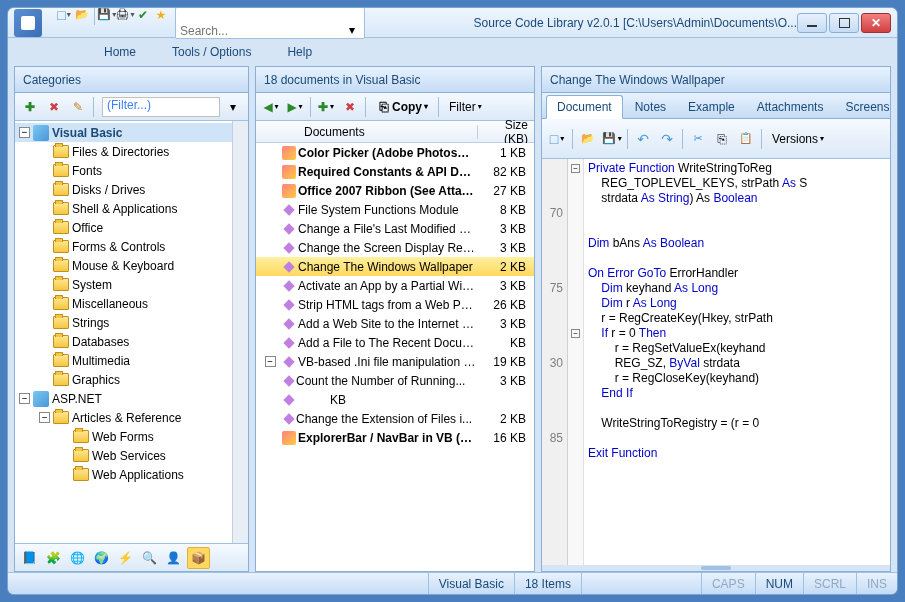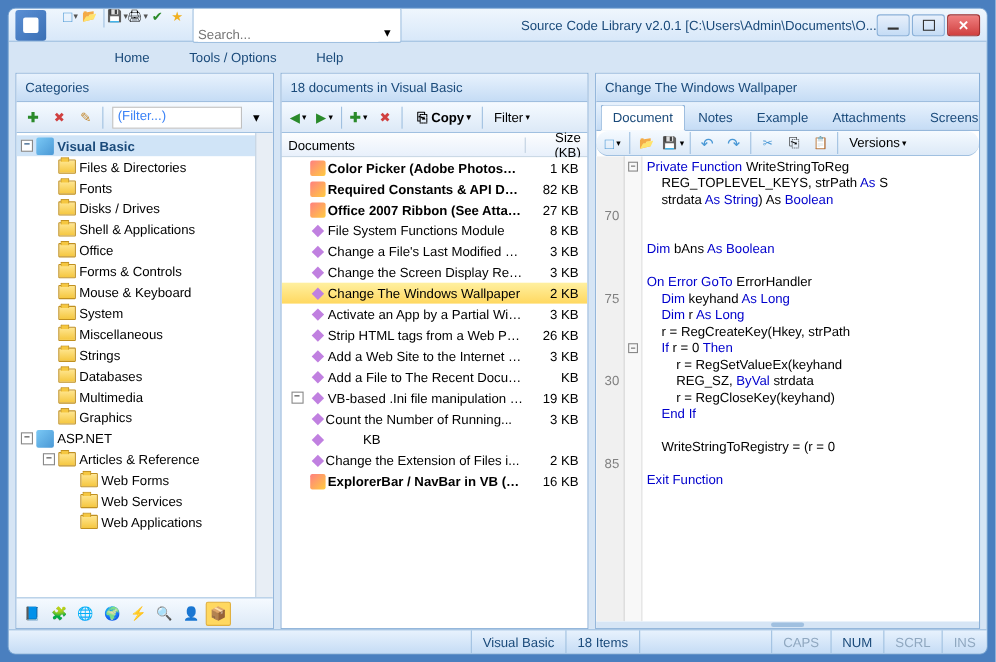--- a/index.html
+++ b/index.html
@@ -51,42 +51,42 @@
 .root-icon { width: 16px; height: 16px; background: linear-gradient(135deg, #7ac8f5, #4a98d5); border-radius: 2px; }
 
 .bottom-toolbar { height: 28px; background: linear-gradient(to bottom, #f5faff, #dce9f7); border-top: 1px solid #a0c0e0; display: flex; align-items: center; padding: 0 4px; gap: 2px; }
 
 
 .documents { flex: 0 0 280px; }
 .copy-btn { display: flex; align-items: center; padding: 0 6px; font-weight: bold; }
 .filter-btn { display: flex; align-items: center; padding: 0 6px; }
 
 .doc-header { height: 22px; background: linear-gradient(to bottom, #fcfdfe, #e8f0fb); border-bottom: 1px solid #c0d0e0; display: flex; align-items: center; }
-.doc-header-col1 { flex: 1; padding: 0 6px; border-right: 1px solid #c0d0e0; }
+.doc-header-col1 { flex: 1; padding: 0 6px; border-right: 1px solid #c0d0e0; margin-left: 42px; }
 .doc-header-col2 { flex: 0 0 56px; text-align: right; padding: 0 6px; }
 
 .doc-list { flex: 1; overflow: auto; background: #fff; }
 .doc-row { display: flex; align-items: center; height: 19px; padding: 0 2px; cursor: pointer; }
 .doc-row.selected { background: linear-gradient(to bottom, #fff0a0, #ffd860); }
 .doc-prefix { width: 24px; display: flex; align-items: center; justify-content: center; }
 .doc-icon { width: 14px; height: 14px; display: flex; align-items: center; justify-content: center; }
 .doc-icon.diamond::before { content: ''; width: 8px; height: 8px; background: #c080e0; transform: rotate(45deg); }
 .doc-icon.special { background: linear-gradient(135deg, #ff8080, #ffcc40); border-radius: 2px; }
 .doc-name { flex: 1; overflow: hidden; text-overflow: ellipsis; white-space: nowrap; padding-left: 2px; }
 .doc-row.bold .doc-name { font-weight: bold; }
 .doc-size { flex: 0 0 56px; text-align: right; padding-right: 6px; }
 .doc-toggle { width: 11px; height: 11px; border: 1px solid #888; display: flex; align-items: center; justify-content: center; font-size: 9px; line-height: 1; background: #fff; font-family: monospace; }
 
 
 .codepanel { flex: 1; }
 .tabstrip { height: 26px; display: flex; align-items: flex-end; background: linear-gradient(to bottom, #e8f2fd, #c5dcf5); padding: 0 4px; gap: 2px; border-bottom: 1px solid #8ab0d8; }
 .tab { padding: 4px 10px; color: #1a4a7a; cursor: pointer; border-radius: 3px 3px 0 0; }
 .tab.active { background: #fff; border: 1px solid #8ab0d8; border-bottom: 1px solid #fff; margin-bottom: -1px; }
 
-.code-toolbar { height: 23px; background: linear-gradient(to bottom, #f5faff, #dce9f7); border-bottom: 1px solid #a0c0e0; display: flex; align-items: center; padding: 0 4px; gap: 2px; border-radius: 13px; }
+.code-toolbar { height: 40px; background: linear-gradient(to bottom, #f5faff, #dce9f7); border-bottom: 1px solid #a0c0e0; display: flex; align-items: center; padding: 0 4px; gap: 2px; }
 .versions-btn { padding: 0 6px; }
 
 .code-area { flex: 1; display: flex; background: #fff; overflow: hidden; font-family: 'Courier New', monospace; font-size: 12px; }
 .gutter { flex: 0 0 26px; background: #f0f0f0; border-right: 1px solid #d0d0d0; color: #808080; padding-top: 2px; text-align: right; padding-right: 4px; }
 .gutter div { height: 15px; line-height: 15px; }
 .fold-gutter { flex: 0 0 16px; background: #f8f8f8; border-right: 1px solid #e0e0e0; padding-top: 2px; }
 .fold-gutter div { height: 15px; display: flex; align-items: center; justify-content: center; }
 .fold-box { width: 9px; height: 9px; border: 1px solid #888; font-size: 8px; line-height: 7px; text-align: center; }
 .code-lines { flex: 1; padding: 2px 4px; overflow: hidden; white-space: pre; }
 .code-lines div { height: 15px; line-height: 15px; }

